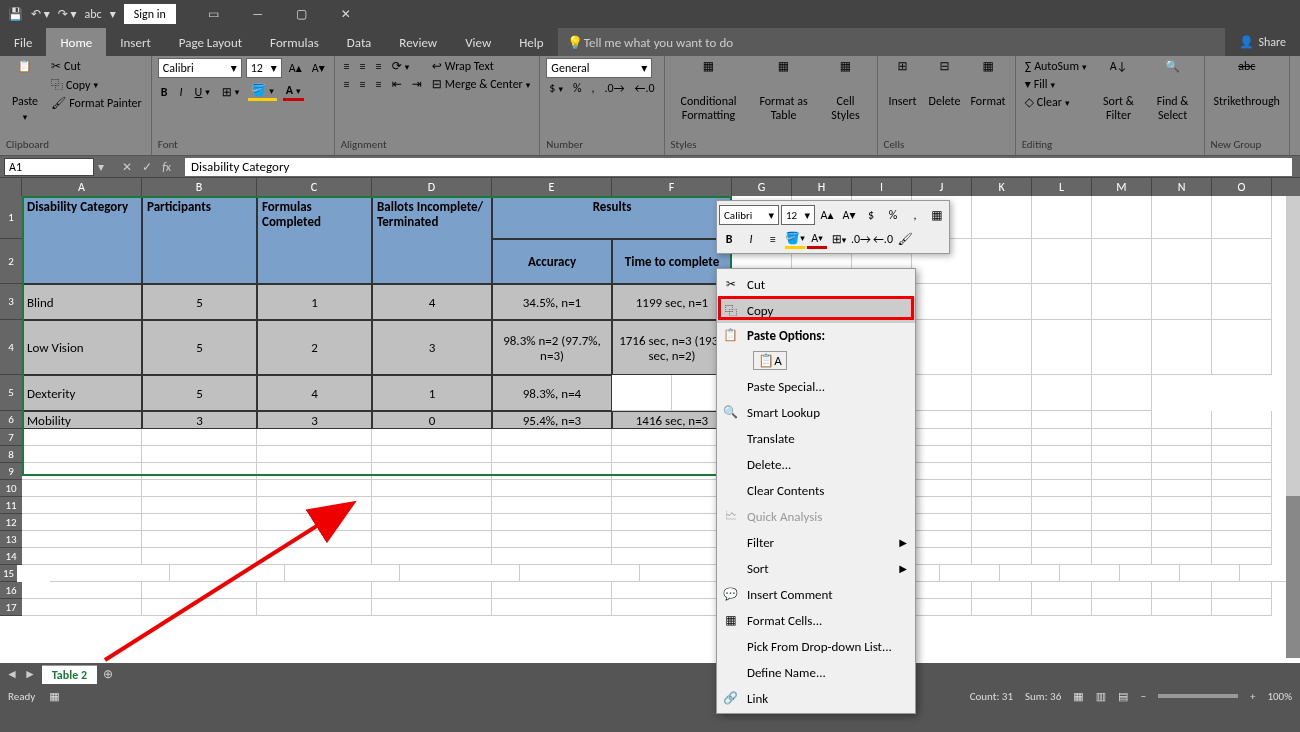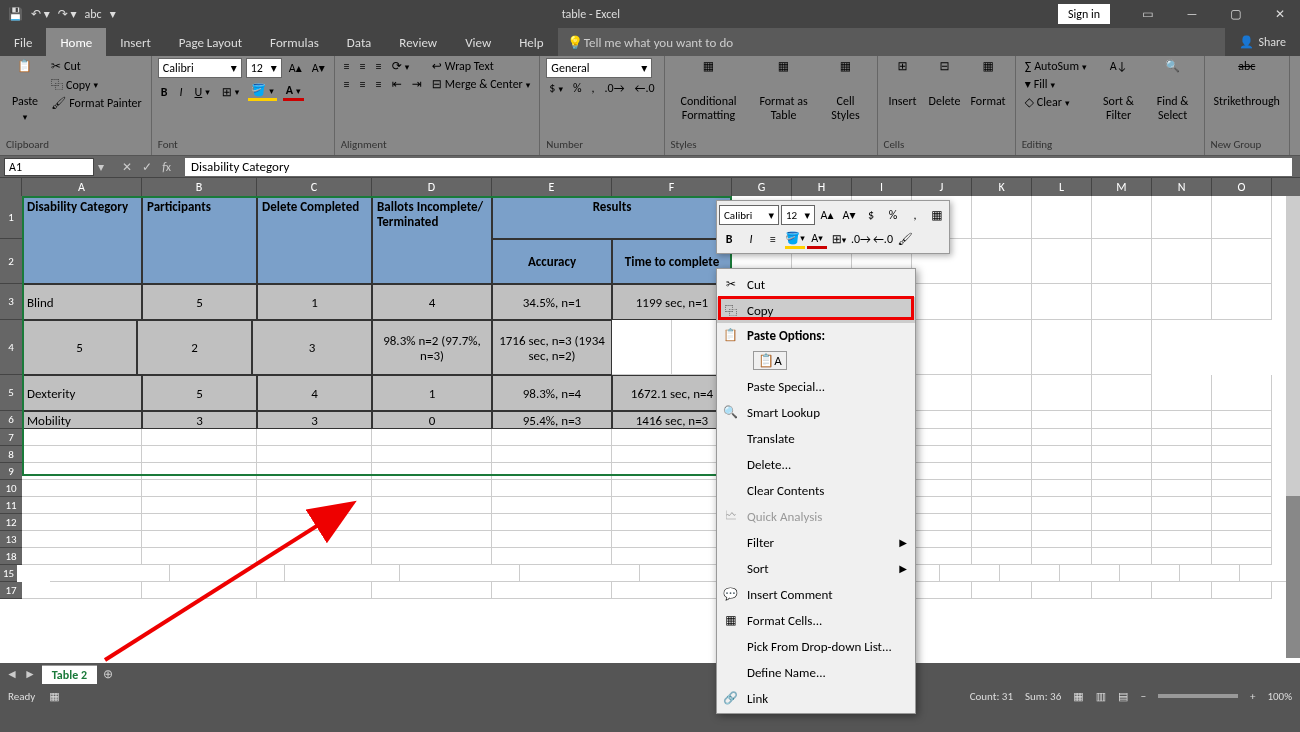--- a/index.html
+++ b/index.html
@@ -87,21 +87,20 @@
 <body>
 
 <div class="titlebar">
   <div class="qat">
     <span>💾</span>
     <span>↶ ▾</span>
     <span>↷ ▾</span>
     <span>abc</span>
     <span>▾</span>
   </div>
-  <div class="title">table  -  Excel</div>
   <div class="winbtns">
     <div class="signin">Sign in</div>
     <div class="winbtn">▭</div>
     <div class="winbtn">—</div>
     <div class="winbtn">▢</div>
     <div class="winbtn">✕</div>
   </div>
 </div>
 
 <div class="menutabs">
@@ -337,21 +336,21 @@
       <div class="colhdr" style="width: 60px;">M</div>
       <div class="colhdr" style="width: 60px;">N</div>
       <div class="colhdr" style="width: 60px;">O</div>
     </div>
   <div class="rows" id="rows">
       <div class="rowstrip" style="height: 43px;">
         <div class="rowhdr" style="height: 43px;">1</div>
         <div class="cells" style="height: 88px; position: relative;">
           <div class="cell tbl-hdr" style="height: 88px; width: 120px; position: absolute; left: 0px; top: 0px;">Disability Category</div>
           <div class="cell tbl-hdr" style="height: 88px; width: 115px; position: absolute; left: 120px; top: 0px;">Participants</div>
-          <div class="cell tbl-hdr" style="height: 88px; width: 115px; position: absolute; left: 235px; top: 0px;">Delete Completed</div>
+          <div class="cell tbl-hdr" style="height: 88px; width: 115px; position: absolute; left: 235px; top: 0px;">Formulas Completed</div>
           <div class="cell tbl-hdr" style="height: 88px; width: 120px; position: absolute; left: 350px; top: 0px;">Ballots Incomplete/ Terminated</div>
           <div class="cell tbl-hdr" style="justify-content: center; height: 43px; width: 240px; margin-left: 470px;">Results</div>
           <div class="cell" style="width: 60px; height: 43px;"></div>
           <div class="cell" style="width: 60px; height: 43px;"></div>
           <div class="cell" style="width: 60px; height: 43px;"></div>
           <div class="cell" style="width: 60px; height: 43px;"></div>
           <div class="cell" style="width: 60px; height: 43px;"></div>
           <div class="cell" style="width: 60px; height: 43px;"></div>
           <div class="cell" style="width: 60px; height: 43px;"></div>
           <div class="cell" style="width: 60px; height: 43px;"></div>
@@ -394,20 +393,21 @@
           <div class="cell" style="width: 60px; height: 36px;"></div>
           <div class="cell" style="width: 60px; height: 36px;"></div>
           <div class="cell" style="width: 60px; height: 36px;"></div>
           <div class="cell" style="width: 60px; height: 36px;"></div>
           <div class="cell" style="width: 60px; height: 36px;"></div>
         </div>
       </div>
       <div class="rowstrip" style="height: 55px;">
         <div class="rowhdr" style="height: 55px;">4</div>
         <div class="cells" style="height: 55px;">
+          <div class="cell tbl-cell" style="width: 120px; height: 55px; justify-content: flex-start; text-align: left;">Low Vision</div>
           <div class="cell tbl-cell" style="width: 115px; height: 55px;">5</div>
           <div class="cell tbl-cell" style="width: 115px; height: 55px;">2</div>
           <div class="cell tbl-cell" style="width: 120px; height: 55px;">3</div>
           <div class="cell tbl-cell" style="width: 120px; height: 55px;">98.3% n=2 (97.7%, n=3)</div>
           <div class="cell tbl-cell" style="width: 120px; height: 55px;">1716 sec, n=3 (1934 sec, n=2)</div>
           <div class="cell" style="width: 60px; height: 55px;"></div>
           <div class="cell" style="width: 60px; height: 55px;"></div>
           <div class="cell" style="width: 60px; height: 55px;"></div>
           <div class="cell" style="width: 60px; height: 55px;"></div>
           <div class="cell" style="width: 60px; height: 55px;"></div>
@@ -418,21 +418,20 @@
         </div>
       </div>
       <div class="rowstrip" style="height: 36px;">
         <div class="rowhdr" style="height: 36px;">5</div>
         <div class="cells" style="height: 36px;">
           <div class="cell tbl-cell" style="width: 120px; height: 36px; justify-content: flex-start; text-align: left;">Dexterity</div>
           <div class="cell tbl-cell" style="width: 115px; height: 36px;">5</div>
           <div class="cell tbl-cell" style="width: 115px; height: 36px;">4</div>
           <div class="cell tbl-cell" style="width: 120px; height: 36px;">1</div>
           <div class="cell tbl-cell" style="width: 120px; height: 36px;">98.3%, n=4</div>
-          <div class="cell tbl-cell" style="width: 120px; height: 36px;">1672.1 sec, n=4</div>
           <div class="cell" style="width: 60px; height: 36px;"></div>
           <div class="cell" style="width: 60px; height: 36px;"></div>
           <div class="cell" style="width: 60px; height: 36px;"></div>
           <div class="cell" style="width: 60px; height: 36px;"></div>
           <div class="cell" style="width: 60px; height: 36px;"></div>
           <div class="cell" style="width: 60px; height: 36px;"></div>
           <div class="cell" style="width: 60px; height: 36px;"></div>
           <div class="cell" style="width: 60px; height: 36px;"></div>
           <div class="cell" style="width: 60px; height: 36px;"></div>
         </div>
@@ -591,41 +590,61 @@
           <div class="cell" style="width: 60px; height: 17px;"></div>
           <div class="cell" style="width: 60px; height: 17px;"></div>
           <div class="cell" style="width: 60px; height: 17px;"></div>
           <div class="cell" style="width: 60px; height: 17px;"></div>
           <div class="cell" style="width: 60px; height: 17px;"></div>
           <div class="cell" style="width: 60px; height: 17px;"></div>
           <div class="cell" style="width: 60px; height: 17px;"></div>
         </div>
       </div>
       <div class="rowstrip" style="height: 17px;">
-        <div class="rowhdr" style="height: 17px;">18</div>
+        <div class="rowhdr" style="height: 17px;">14</div>
         <div class="cells" style="height: 17px;">
           <div class="cell" style="width: 120px; height: 17px;"></div>
           <div class="cell" style="width: 115px; height: 17px;"></div>
           <div class="cell" style="width: 115px; height: 17px;"></div>
           <div class="cell" style="width: 120px; height: 17px;"></div>
           <div class="cell" style="width: 120px; height: 17px;"></div>
           <div class="cell" style="width: 120px; height: 17px;"></div>
           <div class="cell" style="width: 60px; height: 17px;"></div>
           <div class="cell" style="width: 60px; height: 17px;"></div>
           <div class="cell" style="width: 60px; height: 17px;"></div>
           <div class="cell" style="width: 60px; height: 17px;"></div>
           <div class="cell" style="width: 60px; height: 17px;"></div>
           <div class="cell" style="width: 60px; height: 17px;"></div>
           <div class="cell" style="width: 60px; height: 17px;"></div>
           <div class="cell" style="width: 60px; height: 17px;"></div>
           <div class="cell" style="width: 60px; height: 17px;"></div>
         </div>
       </div>
       <div class="rowstrip" style="height: 17px; gap: 33px;">
         <div class="rowhdr" style="height: 17px;">15</div>
+        <div class="cells" style="height: 17px;">
+          <div class="cell" style="width: 120px; height: 17px;"></div>
+          <div class="cell" style="width: 115px; height: 17px;"></div>
+          <div class="cell" style="width: 115px; height: 17px;"></div>
+          <div class="cell" style="width: 120px; height: 17px;"></div>
+          <div class="cell" style="width: 120px; height: 17px;"></div>
+          <div class="cell" style="width: 120px; height: 17px;"></div>
+          <div class="cell" style="width: 60px; height: 17px;"></div>
+          <div class="cell" style="width: 60px; height: 17px;"></div>
+          <div class="cell" style="width: 60px; height: 17px;"></div>
+          <div class="cell" style="width: 60px; height: 17px;"></div>
+          <div class="cell" style="width: 60px; height: 17px;"></div>
+          <div class="cell" style="width: 60px; height: 17px;"></div>
+          <div class="cell" style="width: 60px; height: 17px;"></div>
+          <div class="cell" style="width: 60px; height: 17px;"></div>
+          <div class="cell" style="width: 60px; height: 17px;"></div>
+        </div>
+      </div>
+      <div class="rowstrip" style="height: 17px;">
+        <div class="rowhdr" style="height: 17px;">16</div>
         <div class="cells" style="height: 17px;">
           <div class="cell" style="width: 120px; height: 17px;"></div>
           <div class="cell" style="width: 115px; height: 17px;"></div>
           <div class="cell" style="width: 115px; height: 17px;"></div>
           <div class="cell" style="width: 120px; height: 17px;"></div>
           <div class="cell" style="width: 120px; height: 17px;"></div>
           <div class="cell" style="width: 120px; height: 17px;"></div>
           <div class="cell" style="width: 60px; height: 17px;"></div>
           <div class="cell" style="width: 60px; height: 17px;"></div>
           <div class="cell" style="width: 60px; height: 17px;"></div>

